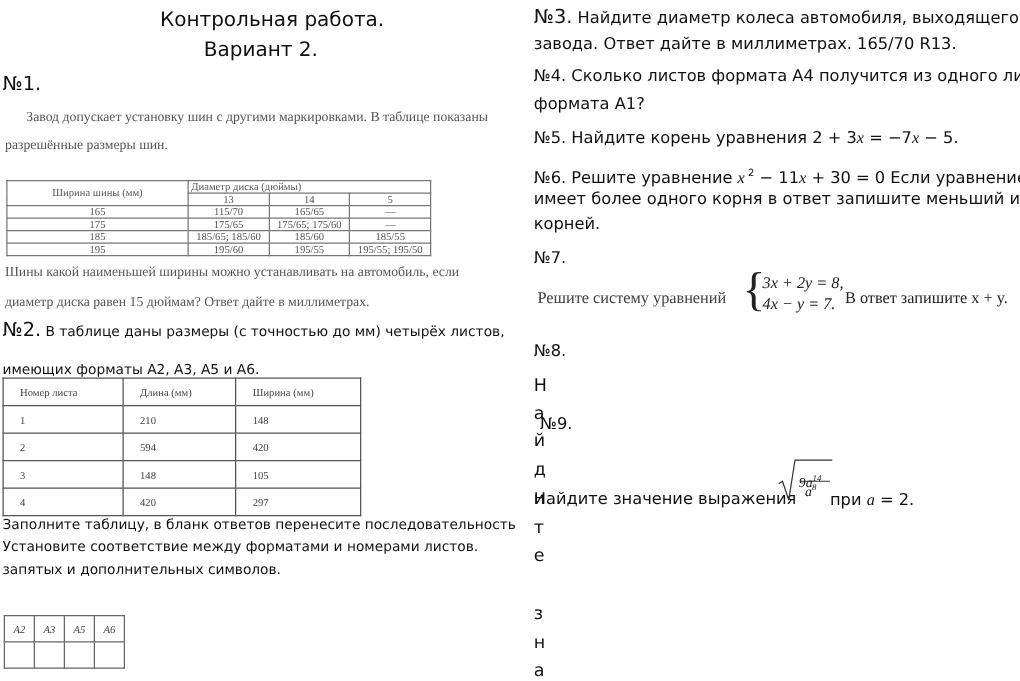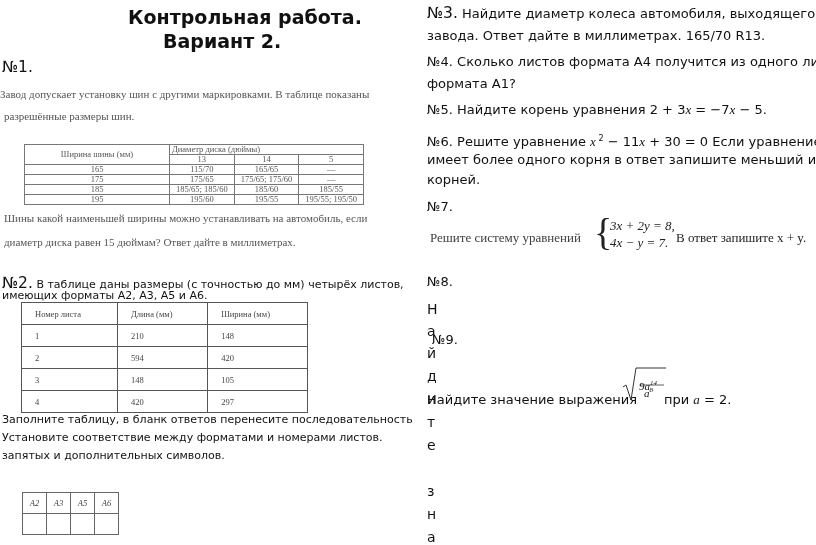--- a/index.html
+++ b/index.html
@@ -1,44 +1,44 @@
 <!DOCTYPE html>
 <html><head>
 <meta charset="utf-8">
 <style>
   html, body { margin:0; padding:0; background:#ffffff; }
   body { width:816px; height:545px; position:relative; overflow:hidden;
          font-family:"DejaVu Sans", sans-serif; color:#111; }
   .abs { position:absolute; white-space:nowrap; }
-  .title { font-size:19px;font-weight:bold; }
+  .title { font-size:16px; }
   .hdr { font-size:15.5px; }
   .qr { font-size:13px; line-height:23px; }
   .scan { font-family:"Liberation Serif", serif; font-size:11px; color:#555; }
-  table { border-collapse:collapse;margin-left:19px; }
+  table { border-collapse:collapse; }
   .tires { position:absolute; left:5px; top:144px; width:340px; font-family:"Liberation Serif", serif; font-size:8.5px; color:#555; }
   .tires td, .tires th { border:1px solid #777; text-align:center; padding:0 2px; height:9px; line-height:9px; font-weight:normal; }
   .sheets { position:absolute; left:2px; top:302px; width:287px; font-family:"Liberation Serif", serif; font-size:8.5px; color:#444; }
   .sheets td { border:1px solid #555; height:21px; padding:0 13px; text-align:left; vertical-align:middle; }
   .answer { position:absolute; left:3px; top:492px; font-family:"Liberation Serif", serif; font-size:8.5px; color:#444;font-style:italic; }
   .answer td { border:1px solid #666; width:21px; height:18px; text-align:center; }
   .ital { font-style:italic; font-family:"Liberation Serif", serif; }
   .system { position:absolute; left:430px; top:214px; font-family:"Liberation Serif", serif; font-size:13px; color:#404040; }
   .brace { position:absolute; left:594px; top:213px; font-size:38px; font-family:"Liberation Serif", serif; line-height:38px; color:#222; }
   .eqs { position:absolute; left:610px; top:217px; font-family:"Liberation Serif", serif; font-size:13px; line-height:17px; color:#222; }
   .vert { position:absolute; left:427px; font-size:14px; }
   .sqrt { position:absolute; left:622px; top:367px; width:44px; height:36px; }
 </style>
 </head>
 <body>
 
 <div class="abs title" style="left:128px; top:6px;">Контрольная работа.</div>
 <div class="abs title" style="left:163px; top:30px;">Вариант 2.</div>
 
 <div class="abs hdr" style="left:2px; top:58px;">№1.</div>
-<div class="abs scan" style="left:0; top:88px;text-align:center;">Завод допускает установку шин с другими маркировками. В таблице показаны</div>
+<div class="abs scan" style="left:21px; top:88px;text-align:center;">Завод допускает установку шин с другими маркировками. В таблице показаны</div>
 <div class="abs scan" style="left:4px; top:110px;">разрешённые размеры шин.</div>
 
 <table class="tires">
   <tbody>
       <tr>
     <th rowspan="2" style="width:140px;">Ширина шины (мм)</th>
     <th colspan="3" style="text-align:left;">Диаметр диска (дюймы)</th>
   </tr>
   <tr>
     <th>13</th>
@@ -68,21 +68,21 @@
     <td>195/60</td>
     <td>195/55</td>
     <td>195/55; 195/50</td>
   </tr>
 </tbody>
   </table>
 
 <div class="abs scan" style="left:4px; top:212px;">Шины какой наименьшей ширины можно устанавливать на автомобиль, если</div>
 <div class="abs scan" style="left:4px; top:236px;">диаметр диска равен 15 дюймам? Ответ дайте в миллиметрах.</div>
 
-<div class="abs" style="left:2px; top:274px; font-size:11px;text-align:center;">
+<div class="abs" style="left:2px; top:255px; font-size:11px;text-align:center;">
   <span class="hdr">№2.</span><span> В таблице даны размеры (с точностью до мм) четырёх листов,</span>
 </div>
 <div class="abs" style="left:2px; top:289px; font-size:11px;">имеющих форматы А2, А3, А5 и А6.</div>
 
 <table class="sheets">
   <tbody>
       <tr>
     <td>Номер листа</td>
     <td>Длина (мм)</td>
     <td>Ширина (мм)</td>

